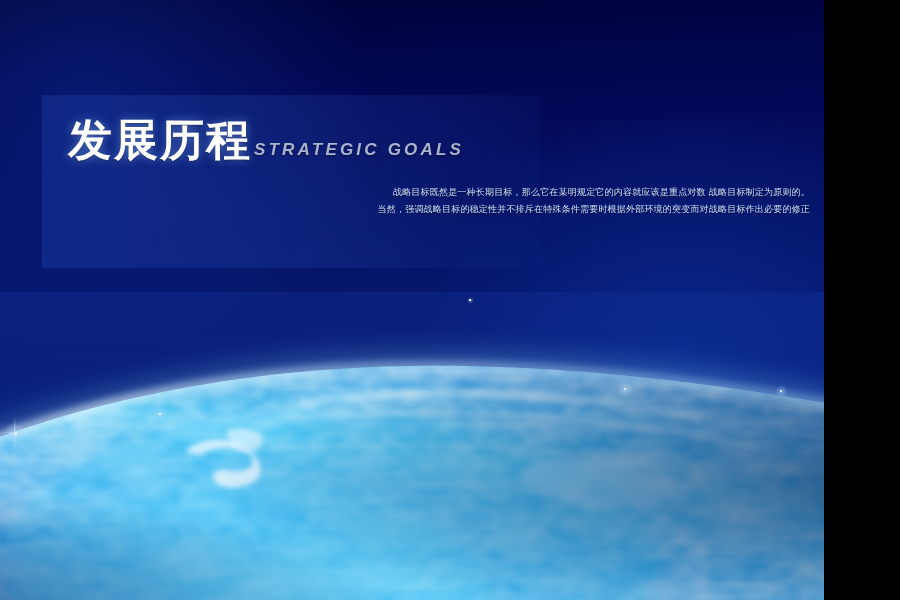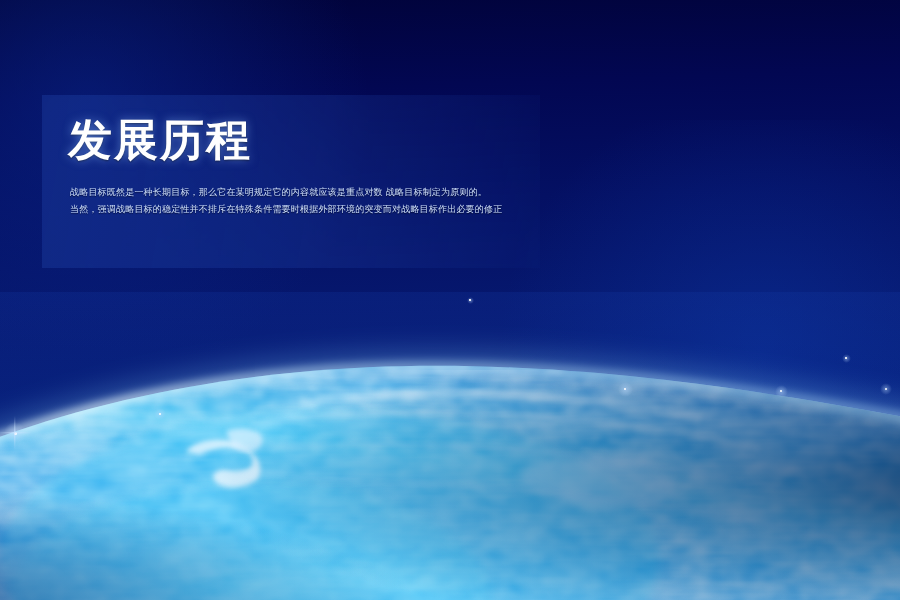--- a/index.html
+++ b/index.html
@@ -1,17 +1,17 @@
 <!DOCTYPE html>
 <html><head>
 <meta charset="utf-8">
 <style>
   html,body{margin:0;padding:0;background:#000;}
   #banner{
-    position:relative;width:900px;height:600px;overflow:hidden;
+    position:relative;width:824px;height:600px;overflow:hidden;
     font-family:"Liberation Sans",sans-serif;
     background:
       radial-gradient(110% 70% at 26% 108%, rgba(0,170,255,0.00) 62%, rgba(0,0,0,0) 63%),
       linear-gradient(178deg,#01033a 0%,#020752 16%,#041063 34%,#06186f 52%,#06227e 72%,#052a8c 88%,#04318f 100%);
   }
   
   .space-glow-left{position:absolute;left:-120px;top:-60px;width:520px;height:420px;
     background:radial-gradient(circle at 40% 40%, rgba(10,40,140,0.55) 0%, rgba(10,40,140,0) 70%);
     pointer-events:none;}
   .space-glow-right{position:absolute;right:-140px;top:120px;width:560px;height:460px;
@@ -52,21 +52,21 @@
     text-shadow:0 0 10px rgba(140,190,255,0.55), 0 1px 2px rgba(0,0,0,0.55);
     white-space:nowrap;
   }
   #title-en{
     font-family:"Liberation Sans",sans-serif;
     font-style:italic;font-weight:700;font-size:17px;
     letter-spacing:3.2px;color:#aab4cf;
     margin-left:2px;margin-bottom:3px;white-space:nowrap;
     text-shadow:0 1px 2px rgba(0,0,0,0.45);
   }
-  #body-text{position:absolute;left:28px;top:92px;width:740px;}
+  #body-text{position:absolute;left:28px;top:92px;width:740px;text-align:right;}
   #body-text p{
     margin:0 0 6px 0;
     font-family:"DejaVu Sans","Liberation Sans",sans-serif;
     font-size:9px;line-height:11px;color:#cfe0fb;letter-spacing:0.2px;
     white-space:nowrap;
     text-shadow:0 1px 1px rgba(0,0,10,0.6);
   }
 </style>
 </head>
 <body>
@@ -221,20 +221,21 @@
       <div class="star-halo" style="width: 7px; height: 7px; left: 466.5px; top: 296.5px;"></div>
       <div class="star" style="width: 1.3px; height: 1.3px; left: 469.35px; top: 299.35px;"></div>
     </div>
 
   <div id="panel"></div>
 
   <div id="panel-inner">
 
     <div id="title-row">
       <span id="title-cn">发展历程</span>
+      <span id="title-en">STRATEGIC GOALS</span>
     </div>
 
     <div id="body-text">
       <p>战略目标既然是一种长期目标，那么它在某明规定它的内容就应该是重点对数 战略目标制定为原则的。</p>
       <p>当然，强调战略目标的稳定性并不排斥在特殊条件需要时根据外部环境的突变而对战略目标作出必要的修正</p>
     </div>
 
   </div>
 
 </div>

